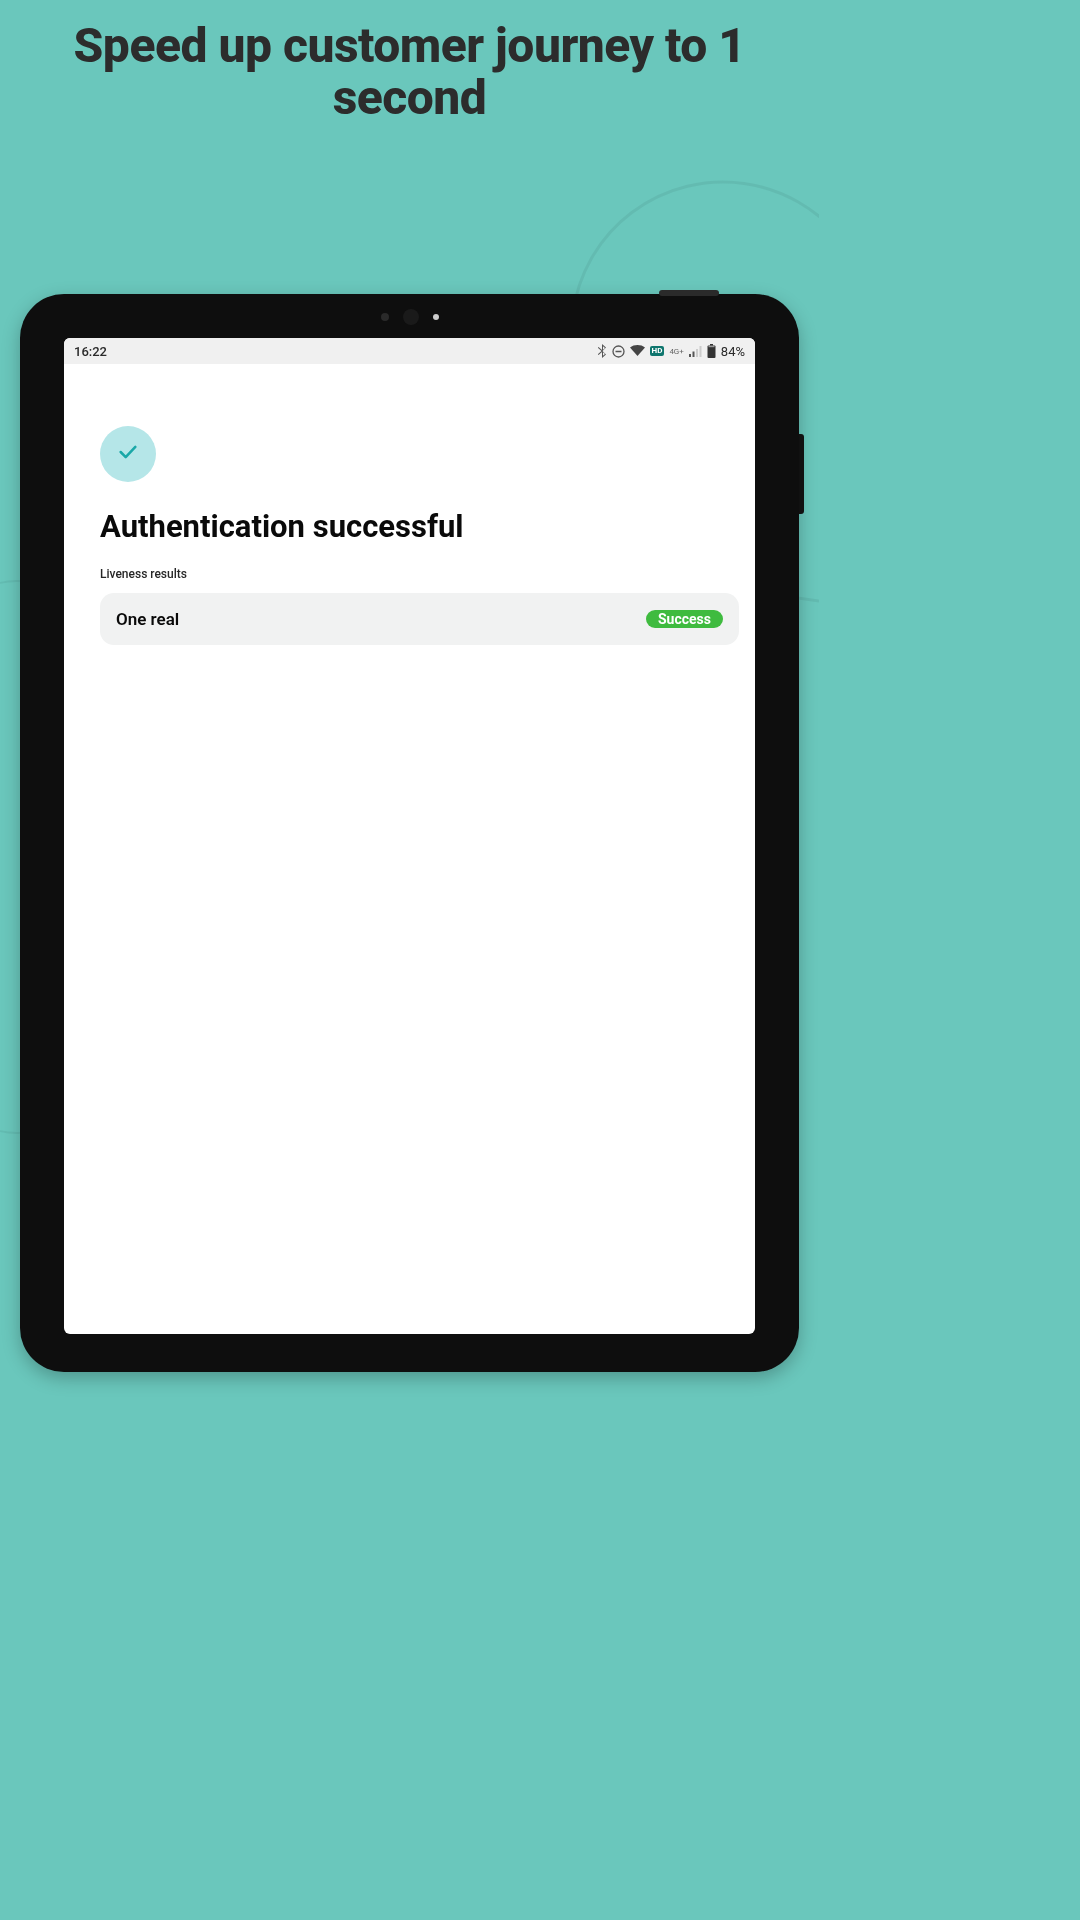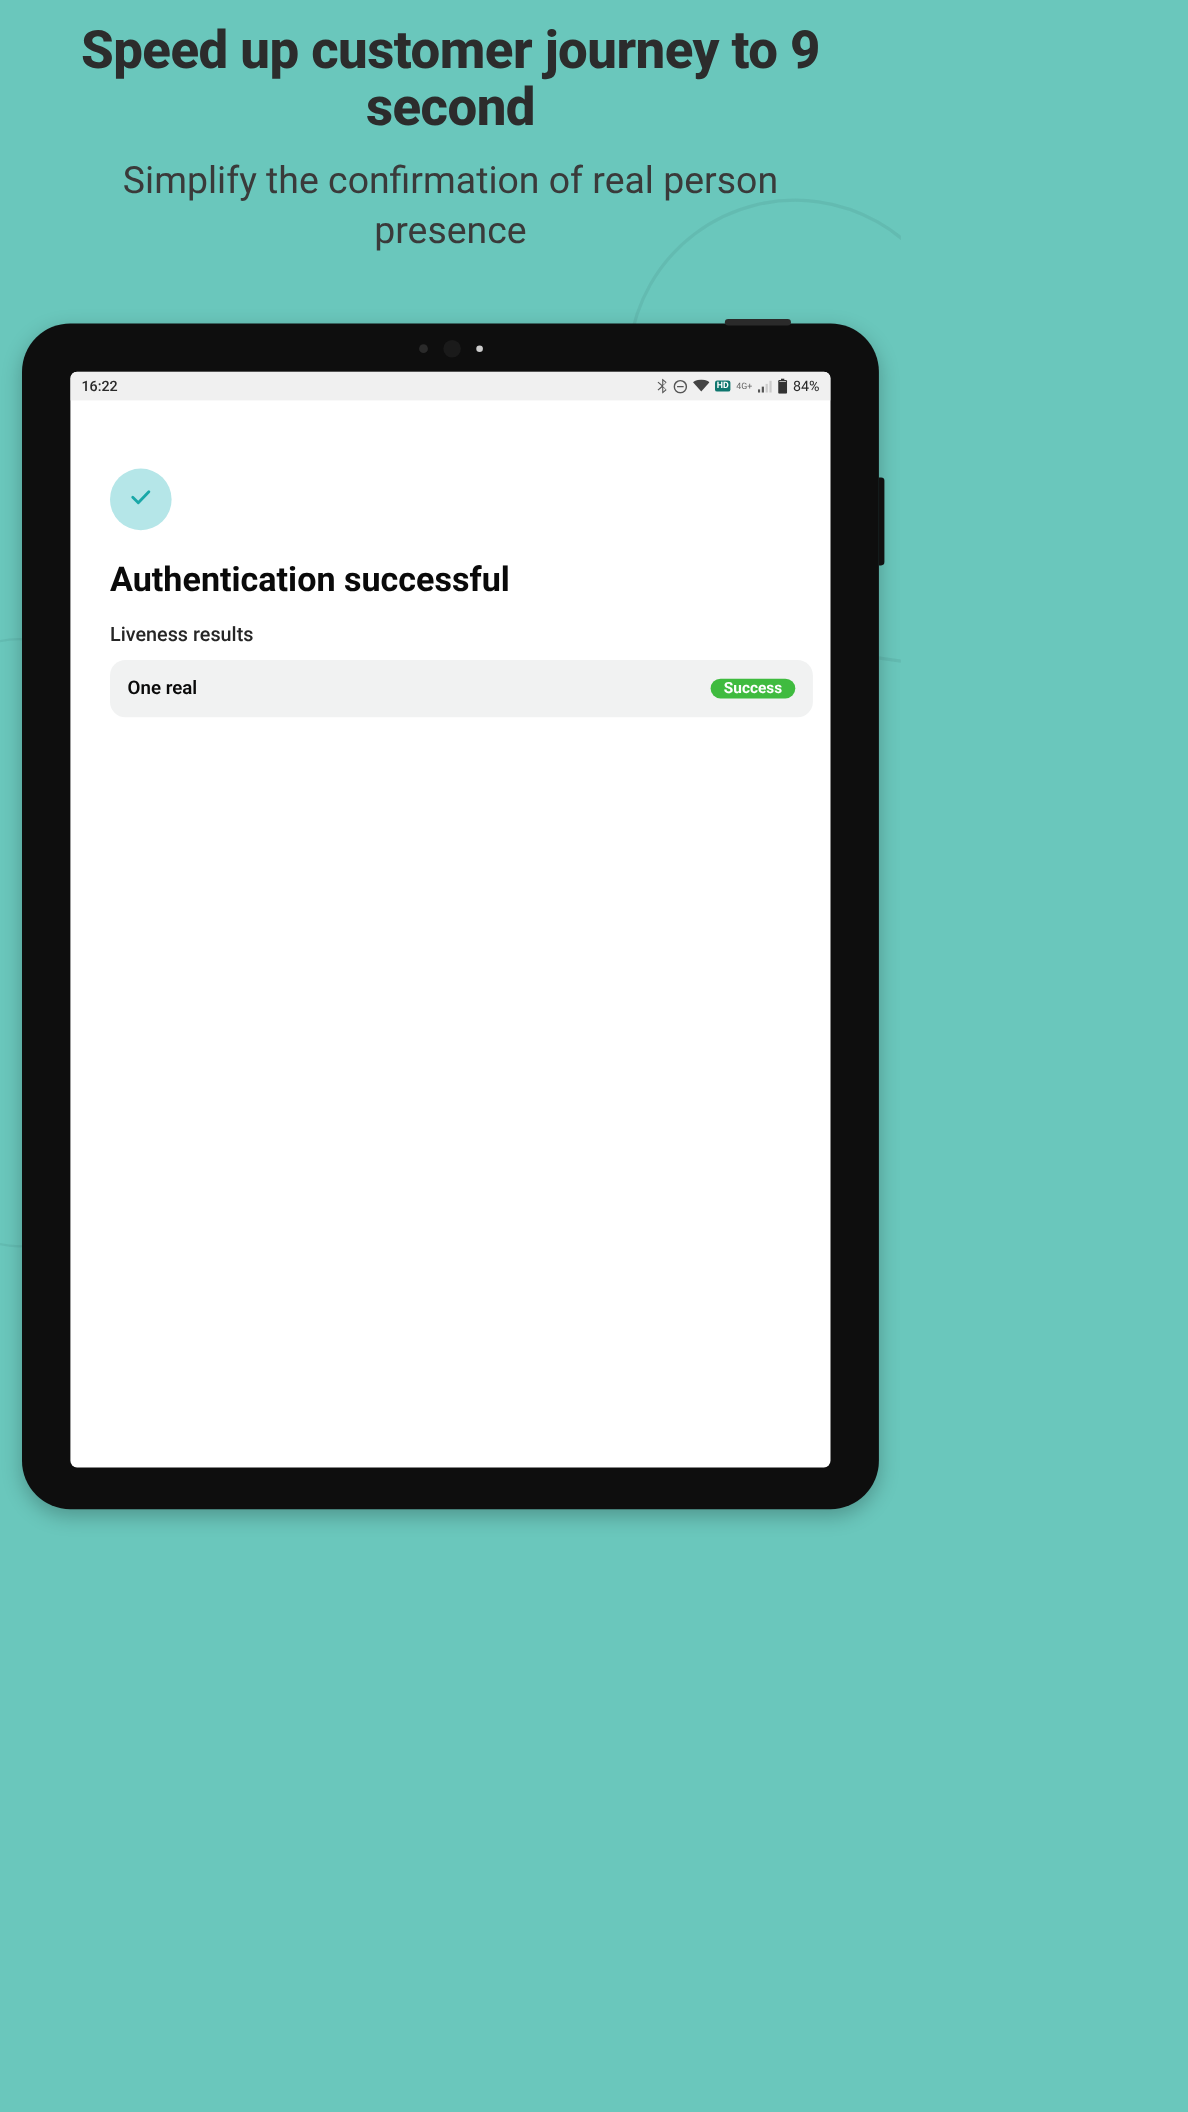--- a/index.html
+++ b/index.html
@@ -183,21 +183,21 @@
       width: 22px;
       height: 22px;
     }
     .auth-title {
       font-size: 31px;
       font-weight: 700;
       color: #0a0a0a;
       margin-bottom: 22px;
     }
     .section-label {
-      font-size: 18px;
+      font-size: 12px;
       color: #262626;
       font-weight: 500;
       margin-bottom: 12px;
     }
     .result-row {
       background: #f1f2f2;
       border-radius: 14px;
       padding: 16px 16px;
       display: flex;
       align-items: center;
@@ -216,22 +216,21 @@
       padding: 1px 12px;
       border-radius: 14px;
     }
   </style>
 </head>
 <body>
 
 <div class="bg-decor"></div>
 
 <div class="header">
-  <h1>Speed up customer journey to 9 second</h1>
-  <p>Simplify the confirmation of real person presence</p>
+  <h1>Speed up customer journey to 1 second</h1>
 </div>
 
 <div class="tablet-frame">
   <div class="side-button"></div>
   <div class="camera-group">
     <span class="cam-dot-small"></span>
     <span class="cam-dot-large"></span>
     <span class="cam-dot-tiny"></span>
   </div>
 

